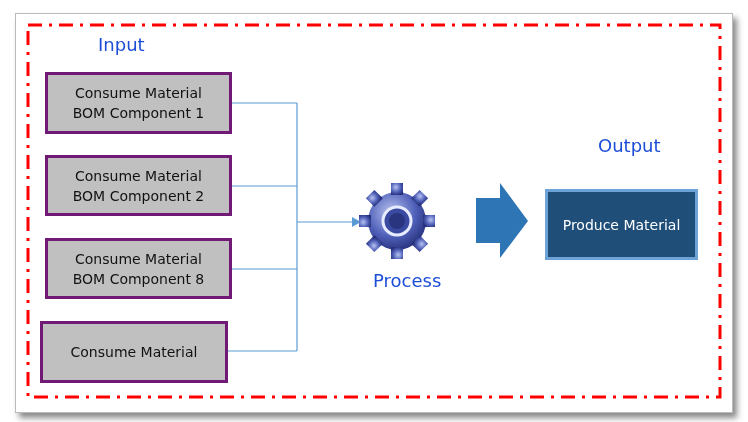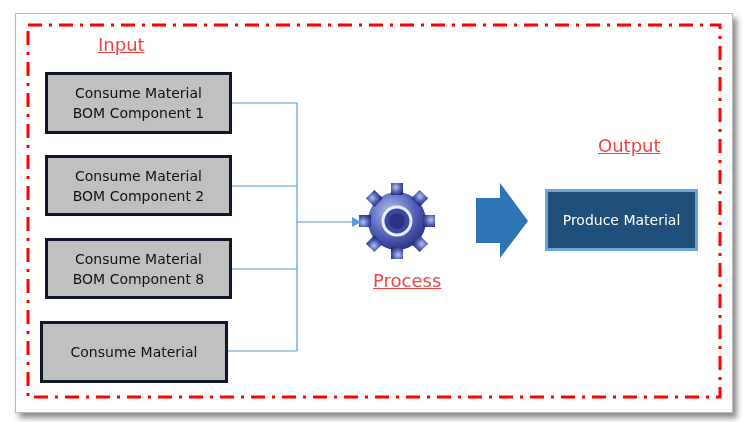--- a/index.html
+++ b/index.html
@@ -1,21 +1,21 @@
 <!DOCTYPE html>
 <html><head>
 <meta charset="utf-8">
 <style>
   html,body{margin:0;padding:0;background:#fff;}
   body{width:748px;height:422px;position:relative;overflow:hidden;font-family:"DejaVu Sans",sans-serif;}
   .frame{position:absolute;left:15px;top:13px;width:716px;height:398px;background:#fff;border:1px solid #bbb;box-shadow:4px 5px 6px #8a8a8a;}
   svg.overlay{position:absolute;left:0;top:0;}
-  .lbl{position:absolute;font-size:18px;color:#ef4444;text-decoration:underline;}
-  .box{position:absolute;background:#c0c0c0;border:3px solid #0f172a;box-sizing:border-box;display:flex;align-items:center;justify-content:center;text-align:center;font-size:14px;line-height:20px;color:#111;}
-  .out{position:absolute;left:545px;top:189px;width:153px;height:62px;background:#1f4e79;border:3px solid #6ea3d8;box-sizing:border-box;color:#fff;display:flex;align-items:center;justify-content:center;text-align:center;font-size:14px;line-height:20px;}
+  .lbl{position:absolute;font-size:18px;color:#1d4ed8;}
+  .box{position:absolute;background:#c0c0c0;border:3px solid #701a75;box-sizing:border-box;display:flex;align-items:center;justify-content:center;text-align:center;font-size:14px;line-height:20px;color:#111;}
+  .out{position:absolute;left:545px;top:189px;width:153px;height:71px;background:#1f4e79;border:3px solid #6ea3d8;box-sizing:border-box;color:#fff;display:flex;align-items:center;justify-content:center;text-align:center;font-size:14px;line-height:20px;}
 </style>
 </head>
 <body>
 
 <div class="frame"></div>
 
 <svg class="overlay" width="748" height="422">
   <rect x="28" y="25" width="692" height="372" fill="none" stroke="#ff0000" stroke-width="3" stroke-dasharray="14,7,3,7"></rect>
   <g stroke="#5b9bd5" stroke-width="1.2" fill="none">
     <line x1="232" y1="103" x2="297" y2="103"></line>

